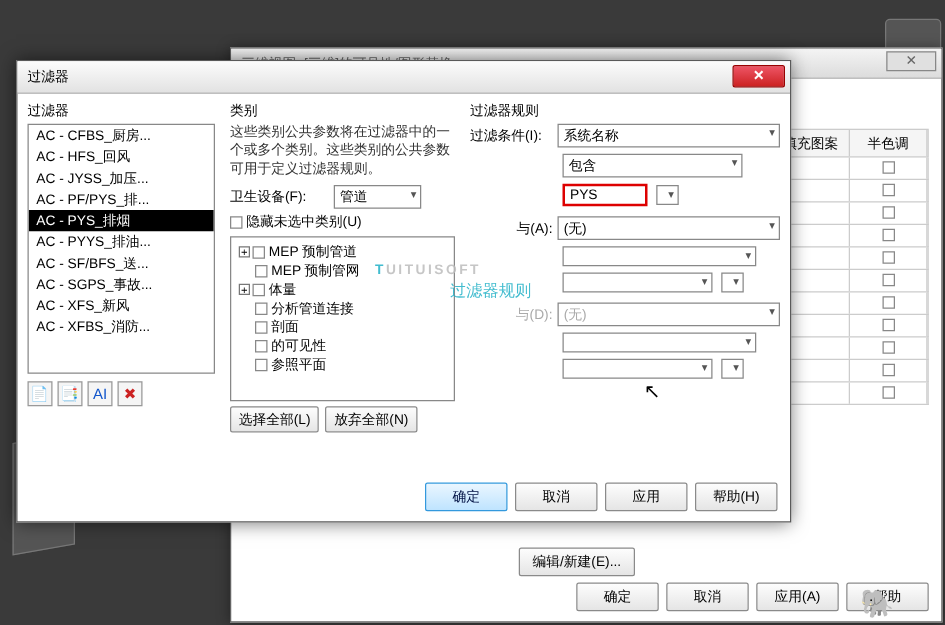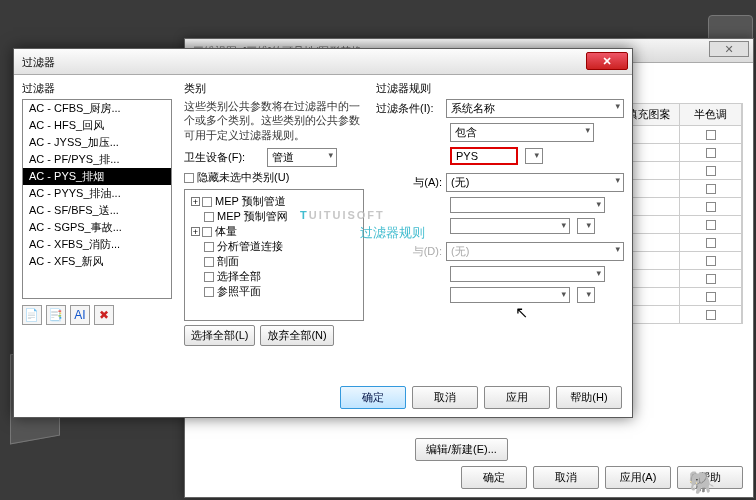--- a/index.html
+++ b/index.html
@@ -168,22 +168,22 @@
       <div class="sect-title">过滤器</div>
       <div class="list-box">
         <div class="list-item">AC - CFBS_厨房...</div>
         <div class="list-item">AC - HFS_回风</div>
         <div class="list-item">AC - JYSS_加压...</div>
         <div class="list-item">AC - PF/PYS_排...</div>
         <div class="list-item sel">AC - PYS_排烟</div>
         <div class="list-item">AC - PYYS_排油...</div>
         <div class="list-item">AC - SF/BFS_送...</div>
         <div class="list-item">AC - SGPS_事故...</div>
+        <div class="list-item">AC - XFS_新风</div>
         <div class="list-item">AC - XFBS_消防...</div>
-        <div class="list-item">AC - XFS_新风</div>
 
       </div>
       <div class="icons-row">
         <span class="icon-btn">📄</span>
         <span class="icon-btn">📑</span>
         <span class="icon-btn" style="color:#15c">AI</span>
         <span class="icon-btn" style="color:#c22">✖</span>
       </div>
     </div>
 
@@ -197,21 +197,21 @@
       <div style="margin-top:3px">
         <span class="chk"></span>
         <span>隐藏未选中类别(U)</span>
       </div>
       <div class="cat-box">
         <div class="cat-item"><span class="tree-sign">+</span><span class="chk"></span><span>MEP 预制管道</span></div>
         <div class="cat-item"><span style="display:inline-block;width:13px"></span><span class="chk"></span><span>MEP 预制管网</span></div>
         <div class="cat-item"><span class="tree-sign">+</span><span class="chk"></span><span>体量</span></div>
         <div class="cat-item"><span style="display:inline-block;width:13px"></span><span class="chk"></span><span>分析管道连接</span></div>
         <div class="cat-item"><span style="display:inline-block;width:13px"></span><span class="chk"></span><span>剖面</span></div>
-        <div class="cat-item"><span style="display:inline-block;width:13px"></span><span class="chk"></span><span>选择全部</span></div>
+        <div class="cat-item"><span style="display:inline-block;width:13px"></span><span class="chk"></span><span>的可见性</span></div>
         <div class="cat-item"><span style="display:inline-block;width:13px"></span><span class="chk"></span><span>参照平面</span></div>
       </div>
       <div class="btns-mid">
         <span class="btn btn-small">选择全部(L)</span>
         <span class="btn btn-small">放弃全部(N)</span>
       </div>
     </div>
 
     <div class="col-right">
       <div class="sect-title">过滤器规则</div>

